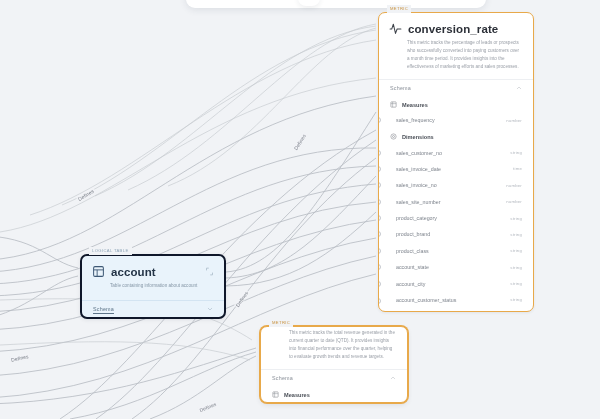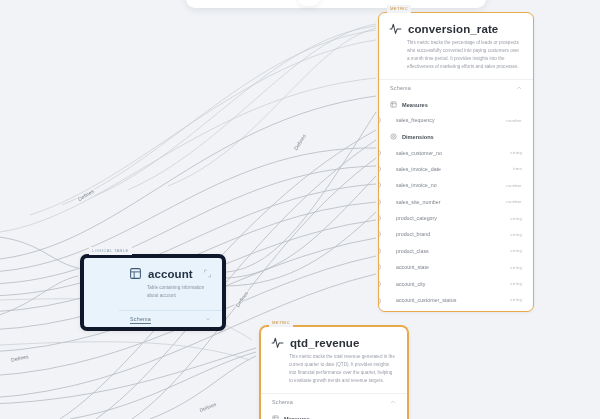--- a/index.html
+++ b/index.html
@@ -57,24 +57,23 @@
 
   
   .metric .node-body {
     border: 1px solid #e8a94a;
     box-shadow: 0 1px 3px rgba(40,45,60,.07);
   }
   .metric .node-badge { color: #c99340; }
 
   
   .table-node .node-body {
-    border: 4px solid #0f172a;
+    border: 2px solid #0f172a;
     background: #e9f3fb;
     box-shadow: 0 1px 4px rgba(40,45,60,.09);
-    padding-left: 35px;
   }
   .table-node .node-badge { color: #8fa5b8; }
 
   .node-head {
     display: flex;
     align-items: center;
     gap: 6px;
     padding: 9px 10px 2px 10px;
   }
   .node-icon { flex: 0 0 auto; width: 13px; height: 13px; display: block; }
@@ -341,26 +340,20 @@
         <svg class="chev" viewBox="0 0 24 24" fill="none" stroke="#6d8498" stroke-width="2.6" stroke-linecap="round" stroke-linejoin="round">
             <path d="M5 9l7 7 7-7"></path>
           </svg>
       </div>
     </div>
   </div>
 
   <div class="node metric active" style="left:260px; top:326px; width:148px;">
     <div class="node-badge">Metric</div>
     <div class="node-body">
-      <div class="node-head">
-        <svg class="node-icon" viewBox="0 0 24 24" fill="none" stroke="#3d424a" stroke-width="1.9" stroke-linecap="round" stroke-linejoin="round">
-          <path d="M2 13h3l3-9 4 17 3-8h7"></path>
-        </svg>
-        <span class="node-title">qtd_revenue</span>
-      </div>
       <div class="node-desc">This metric tracks the total revenue generated in the current quarter to date (QTD). It provides insights into financial performance over the quarter, helping to evaluate growth trends and revenue targets.</div>
       <div class="node-sep"></div>
       <div class="schema-row">
         <span class="schema-label">Schema</span>
         <svg class="chev" viewBox="0 0 24 24" fill="none" stroke="#8a9099" stroke-width="2.6" stroke-linecap="round" stroke-linejoin="round">
             <path d="M5 15l7-7 7 7"></path>
           </svg>
       </div>
       <div class="group-row">
         <svg class="group-icon" viewBox="0 0 24 24" fill="none" stroke="#5e636b" stroke-width="2">

